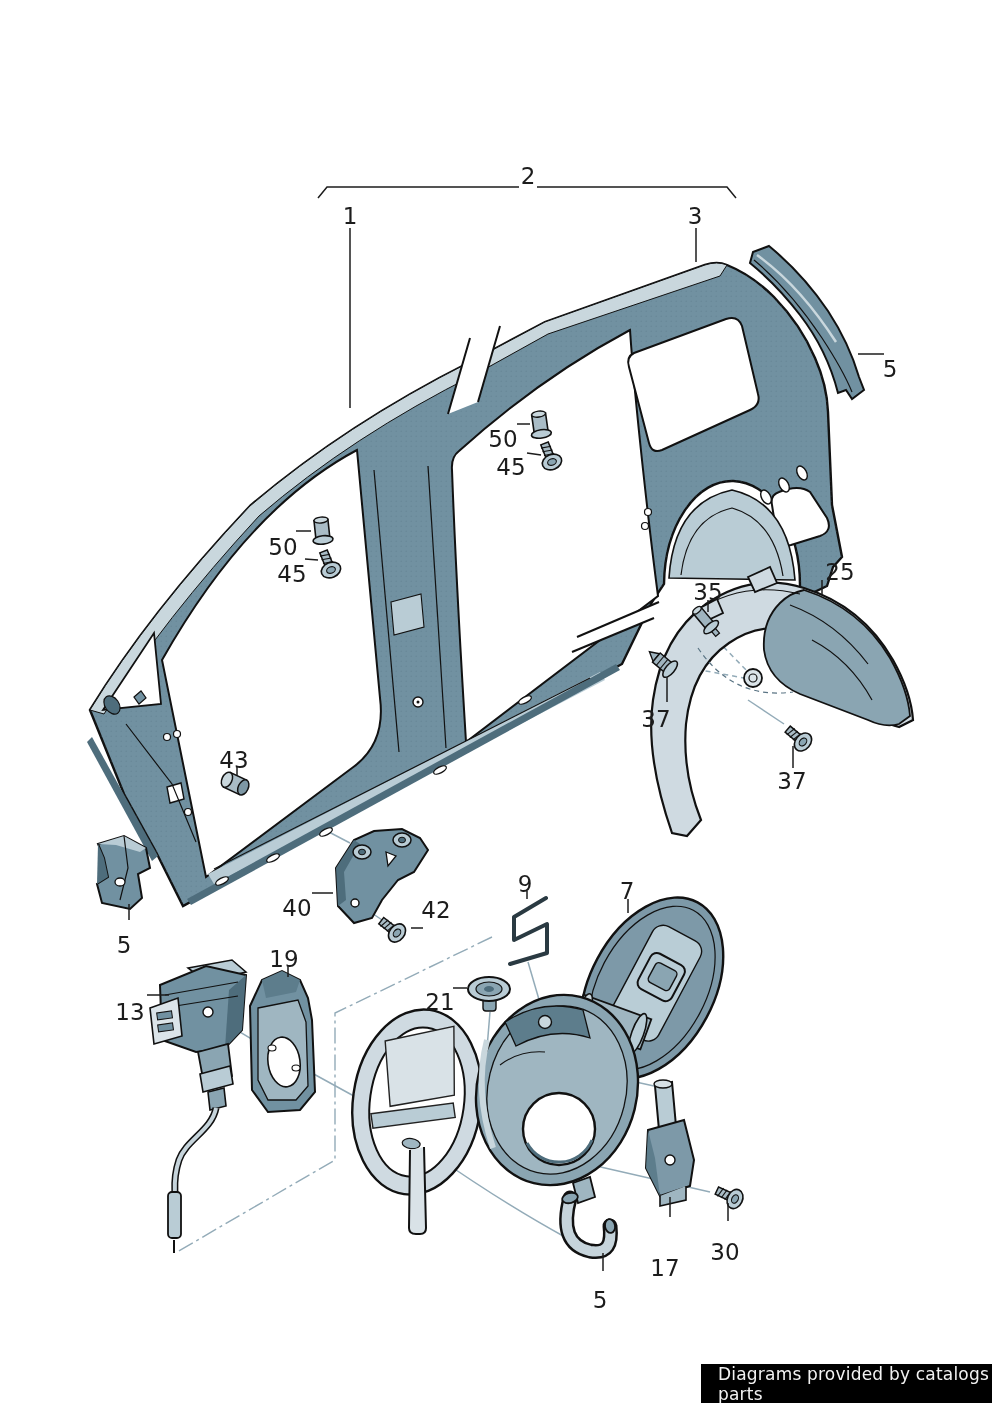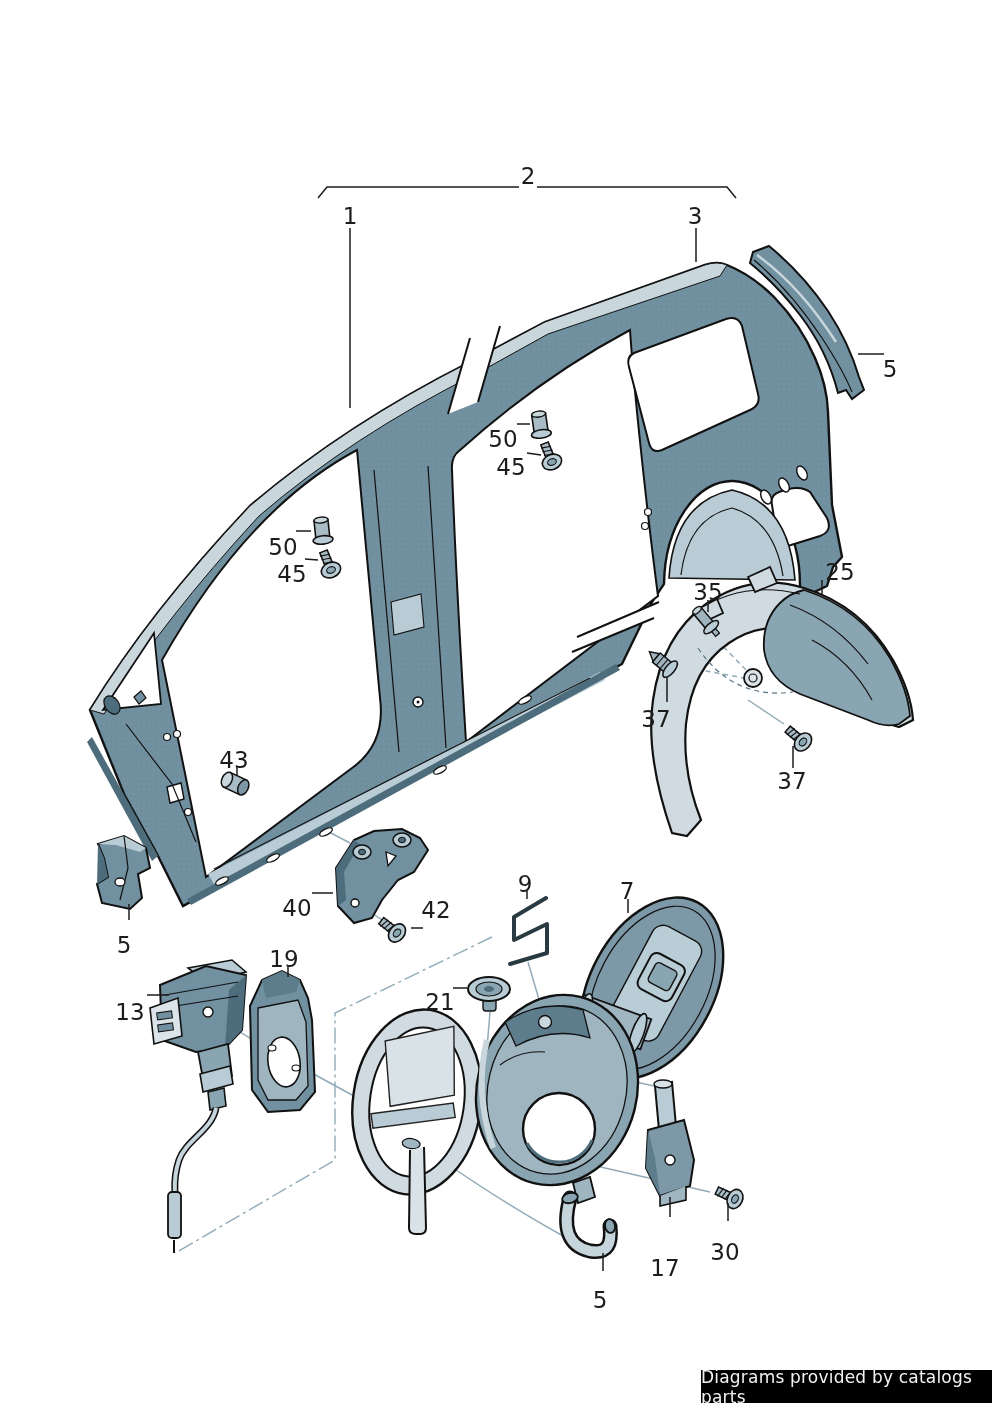--- a/index.html
+++ b/index.html
@@ -8,23 +8,23 @@
     overflow:hidden;font-family:"DejaVu Sans","Liberation Sans",sans-serif;
   }
   .art{position:absolute;left:0;top:0;}
   .callout-layer{position:absolute;left:0;top:0;width:100%;height:100%;pointer-events:none;}
   .callout{
     position:absolute;transform:translate(-50%,-50%);
     font-size:23px;line-height:1;color:var(--label-color,#1c1c1c);
     font-family:"DejaVu Sans","Liberation Sans",sans-serif;white-space:nowrap;
   }
   .banner{
-    position:absolute;right:0;bottom:0;width:291px;height:33px;
+    position:absolute;right:0;bottom:0;width:291px;height:39px;
     background:var(--banner-bg,#000);color:var(--banner-fg,#f2f2f2);
-    display:flex;align-items:center;box-sizing:border-box;
+    display:flex;align-items:center;padding-left:17px;box-sizing:border-box;
     font-size:17px;letter-spacing:.2px;
   }
 </style>
 </head>
 <body>
 
 <div class="stage" style="--page-bg: #ffffff; --label-color: #1c1c1c; --banner-bg: #000000; --banner-fg: #f2f2f2;">
 
 <svg class="art" width="992" height="1403" viewBox="0 0 992 1403">
   <defs>

